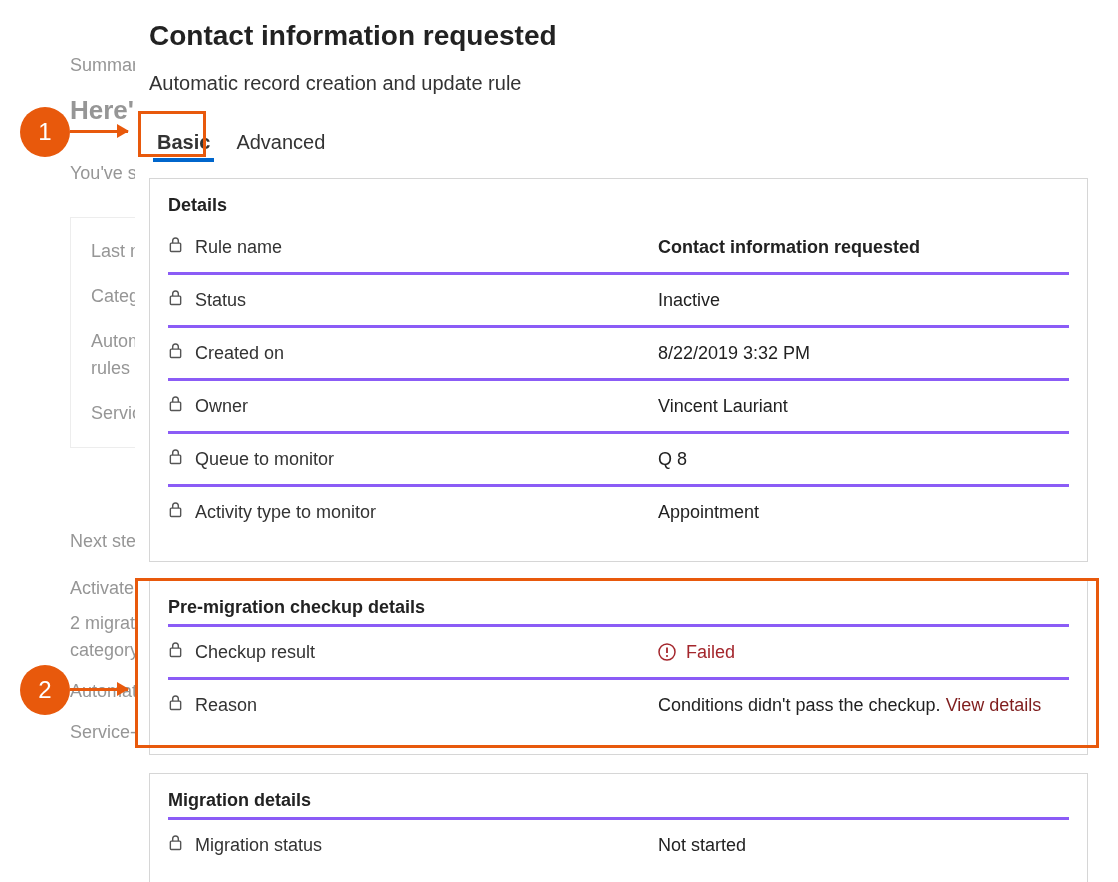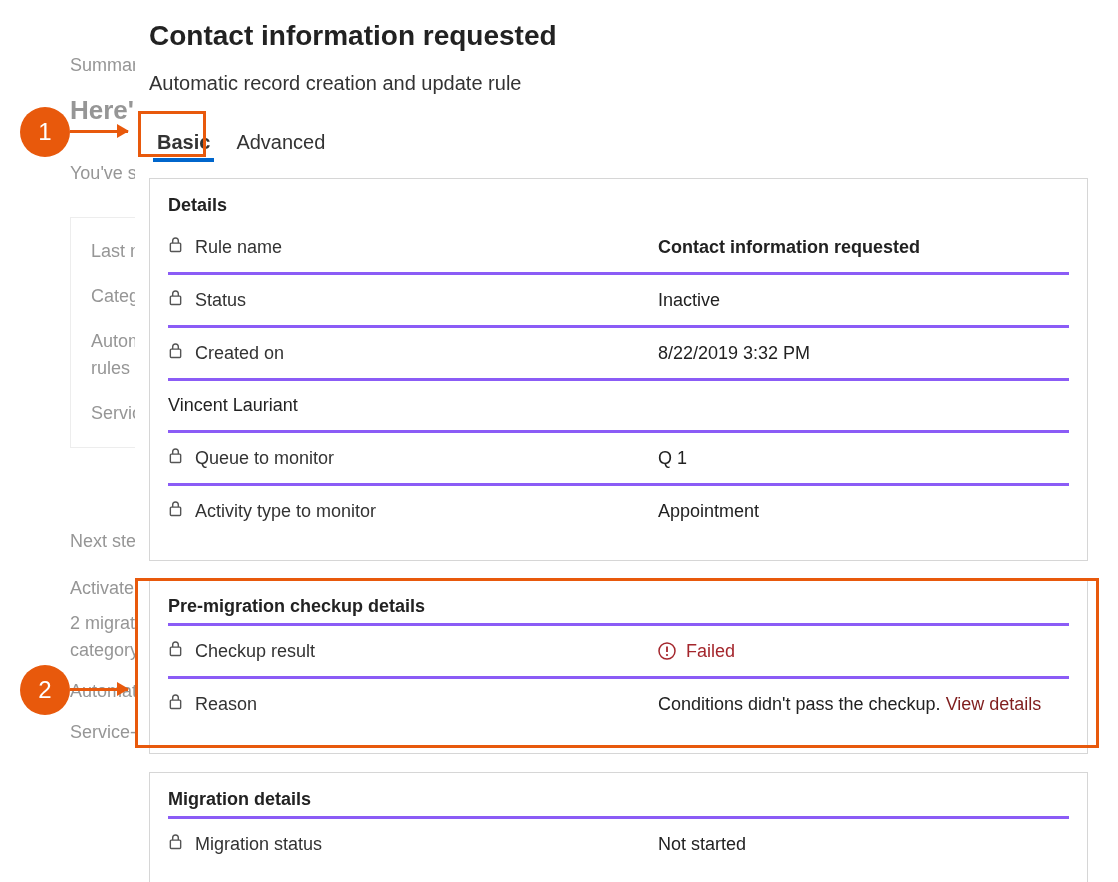--- a/index.html
+++ b/index.html
@@ -276,31 +276,38 @@
           <div class="label-col">
             <span class="lock-icon"><svg viewBox="0 0 16 18">
                 <rect x="2.5" y="7.5" width="11" height="9" rx="1"></rect>
                 <path d="M5 7.5 V5 a3 3 0 0 1 6 0 V7.5"></path>
               </svg></span>
             <span>Created on</span>
           </div>
           <div class="value-col">8/22/2019 3:32 PM</div>
         </div>
         <div class="row">
+          <div class="label-col">
+            <span class="lock-icon"><svg viewBox="0 0 16 18">
+                <rect x="2.5" y="7.5" width="11" height="9" rx="1"></rect>
+                <path d="M5 7.5 V5 a3 3 0 0 1 6 0 V7.5"></path>
+              </svg></span>
+            <span>Owner</span>
+          </div>
           <div class="value-col">Vincent Lauriant</div>
         </div>
         <div class="row">
           <div class="label-col">
             <span class="lock-icon"><svg viewBox="0 0 16 18">
                 <rect x="2.5" y="7.5" width="11" height="9" rx="1"></rect>
                 <path d="M5 7.5 V5 a3 3 0 0 1 6 0 V7.5"></path>
               </svg></span>
             <span>Queue to monitor</span>
           </div>
-          <div class="value-col">Q 1</div>
+          <div class="value-col">Q 8</div>
         </div>
         <div class="row">
           <div class="label-col">
             <span class="lock-icon"><svg viewBox="0 0 16 18">
                 <rect x="2.5" y="7.5" width="11" height="9" rx="1"></rect>
                 <path d="M5 7.5 V5 a3 3 0 0 1 6 0 V7.5"></path>
               </svg></span>
             <span>Activity type to monitor</span>
           </div>
           <div class="value-col">Appointment</div>

